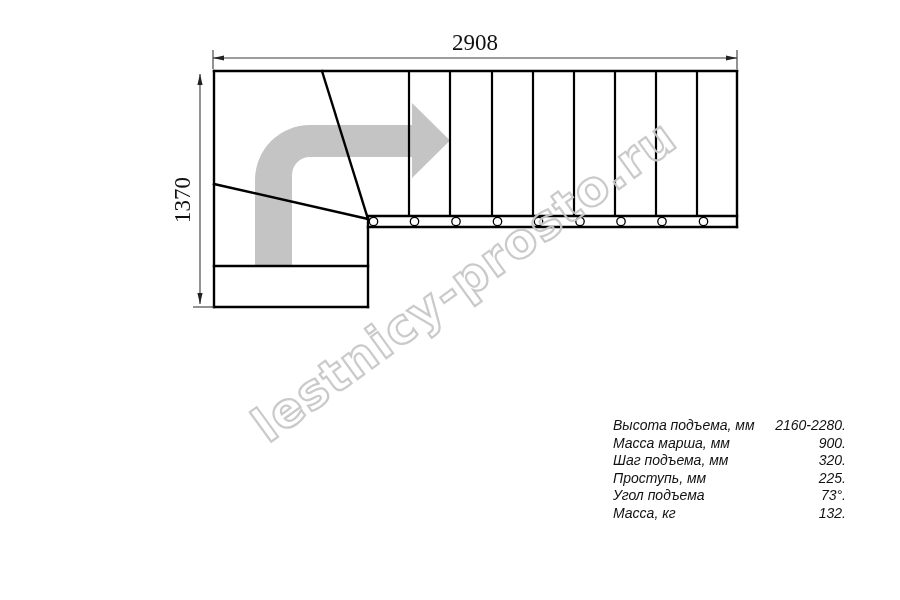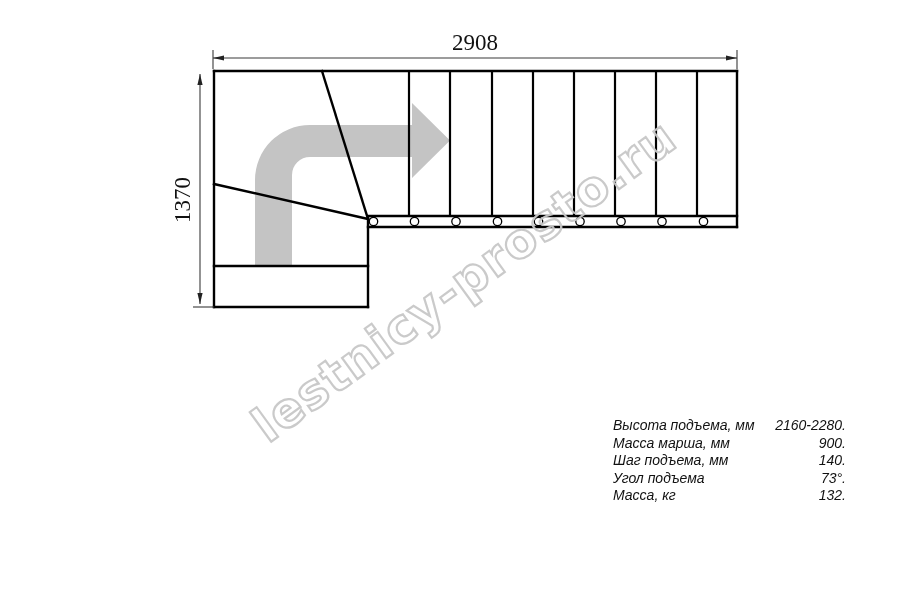--- a/index.html
+++ b/index.html
@@ -96,21 +96,25 @@
   <div class="spec-row">
     <span class="spec-label">Высота подъема, мм</span>
     <span class="spec-value">2160-2280.</span>
   </div>
   <div class="spec-row">
     <span class="spec-label">Масса марша, мм</span>
     <span class="spec-value">900.</span>
   </div>
   <div class="spec-row">
     <span class="spec-label">Шаг подъема, мм</span>
-    <span class="spec-value">140.</span>
+    <span class="spec-value">320.</span>
+  </div>
+  <div class="spec-row">
+    <span class="spec-label">Проступь, мм</span>
+    <span class="spec-value">225.</span>
   </div>
   <div class="spec-row">
     <span class="spec-label">Угол подъема</span>
     <span class="spec-value">73°.</span>
   </div>
   <div class="spec-row">
     <span class="spec-label">Масса, кг</span>
     <span class="spec-value">132.</span>
   </div>
 </div>

